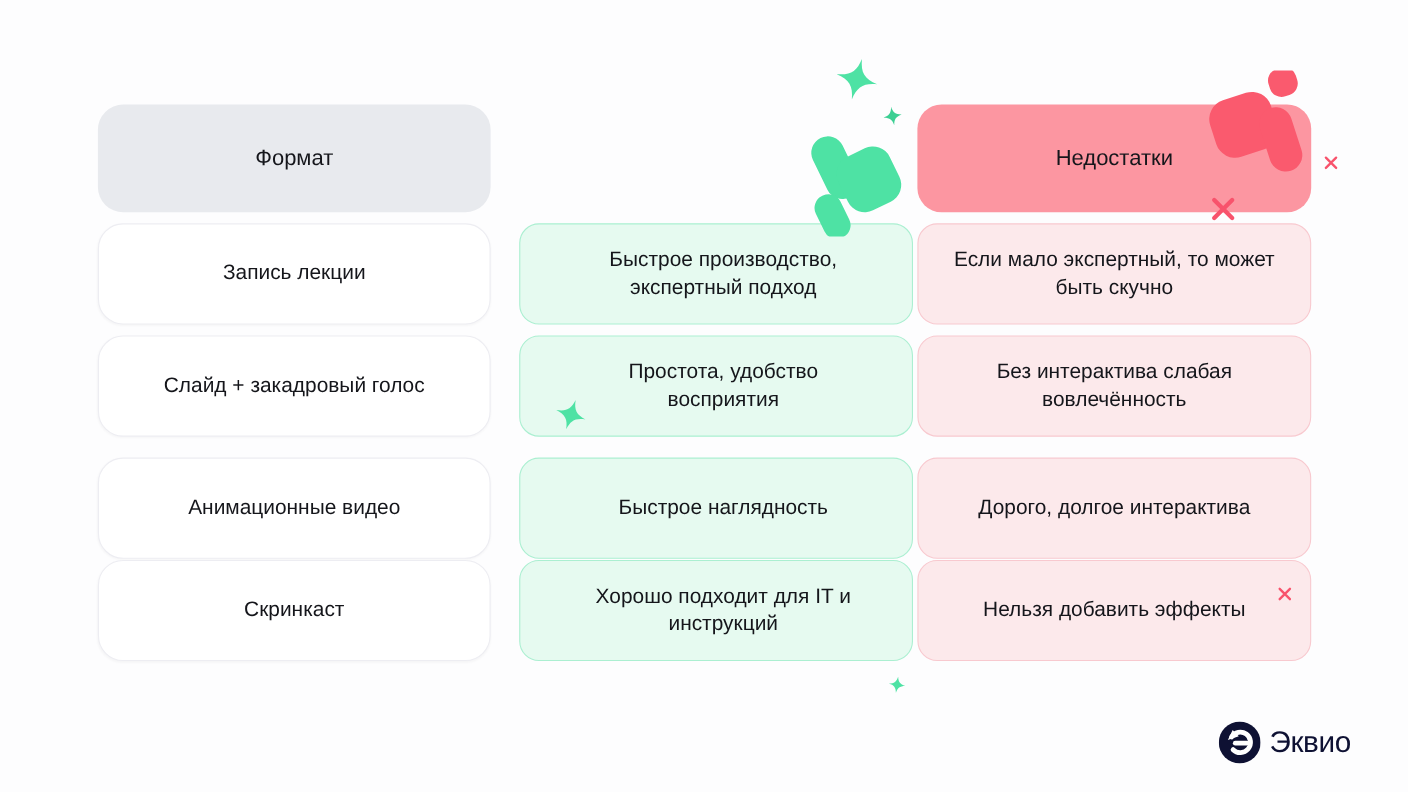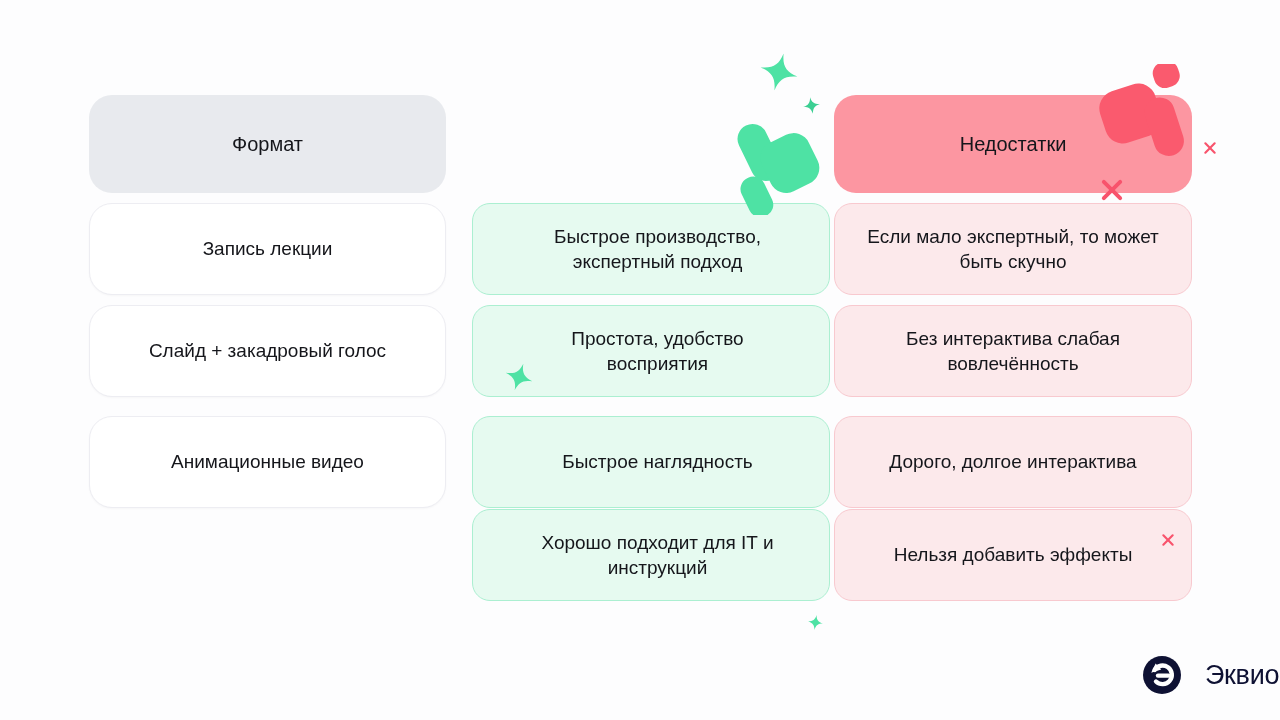--- a/index.html
+++ b/index.html
@@ -48,25 +48,25 @@
   .rh { top: 95px;  height: 98px; }
   .r1 { top: 203px; height: 92px; }
   .r2 { top: 305px; height: 92px; }
   .r3 { top: 385px; height: 92px; margin-top: 31px; }
   .r4 { top: 509px; height: 92px; }
 
   .deco { position: absolute; z-index: 5; pointer-events: none; }
 
   .logo {
     position: absolute;
-    left: 1143px;
+    left: 1108px;
     top: 656px;
     display: flex;
     align-items: center;
-    gap: 24px;
+    gap: 8px;
     z-index: 2;
   }
   .logo-text {
     font-size: 27px;
     font-weight: 500;
     color: #0E1133;
     letter-spacing: -0.3px;
     line-height: 38px;
   }
 </style>
@@ -87,20 +87,21 @@
   <div class="cell cell-white c1 r2">Слайд + закадровый голос</div>
   <div class="cell cell-mint c2 r2">Простота, удобство
 восприятия</div>
   <div class="cell cell-pink c3 r2">Без интерактива слабая
 вовлечённость</div>
 
   <div class="cell cell-white c1 r3">Анимационные видео</div>
   <div class="cell cell-mint c2 r3">Быстрое наглядность</div>
   <div class="cell cell-pink c3 r3">Дорого, долгое интерактива</div>
 
+  <div class="cell cell-white c1 r4">Скринкаст</div>
   <div class="cell cell-mint c2 r4">Хорошо подходит для IT и
 инструкций</div>
   <div class="cell cell-pink c3 r4">Нельзя добавить эффекты</div>
 
   <svg class="deco" style="left:760px; top:53px; transform:rotate(14deg);" width="38" height="38" viewBox="0 0 24 24">
     <path d="M12 0C13.2 7.8 16.2 10.8 24 12C16.2 13.2 13.2 16.2 12 24C10.8 16.2 7.8 13.2 0 12C7.8 10.8 10.8 7.8 12 0Z" fill="#4EE2A4"></path>
   </svg>
 
   <svg class="deco" style="left:803px; top:97px; transform:rotate(-10deg);" width="17" height="17" viewBox="0 0 24 24">
     <path d="M12 0C13.2 7.8 16.2 10.8 24 12C16.2 13.2 13.2 16.2 12 24C10.8 16.2 7.8 13.2 0 12C7.8 10.8 10.8 7.8 12 0Z" fill="#3CCF93"></path>

